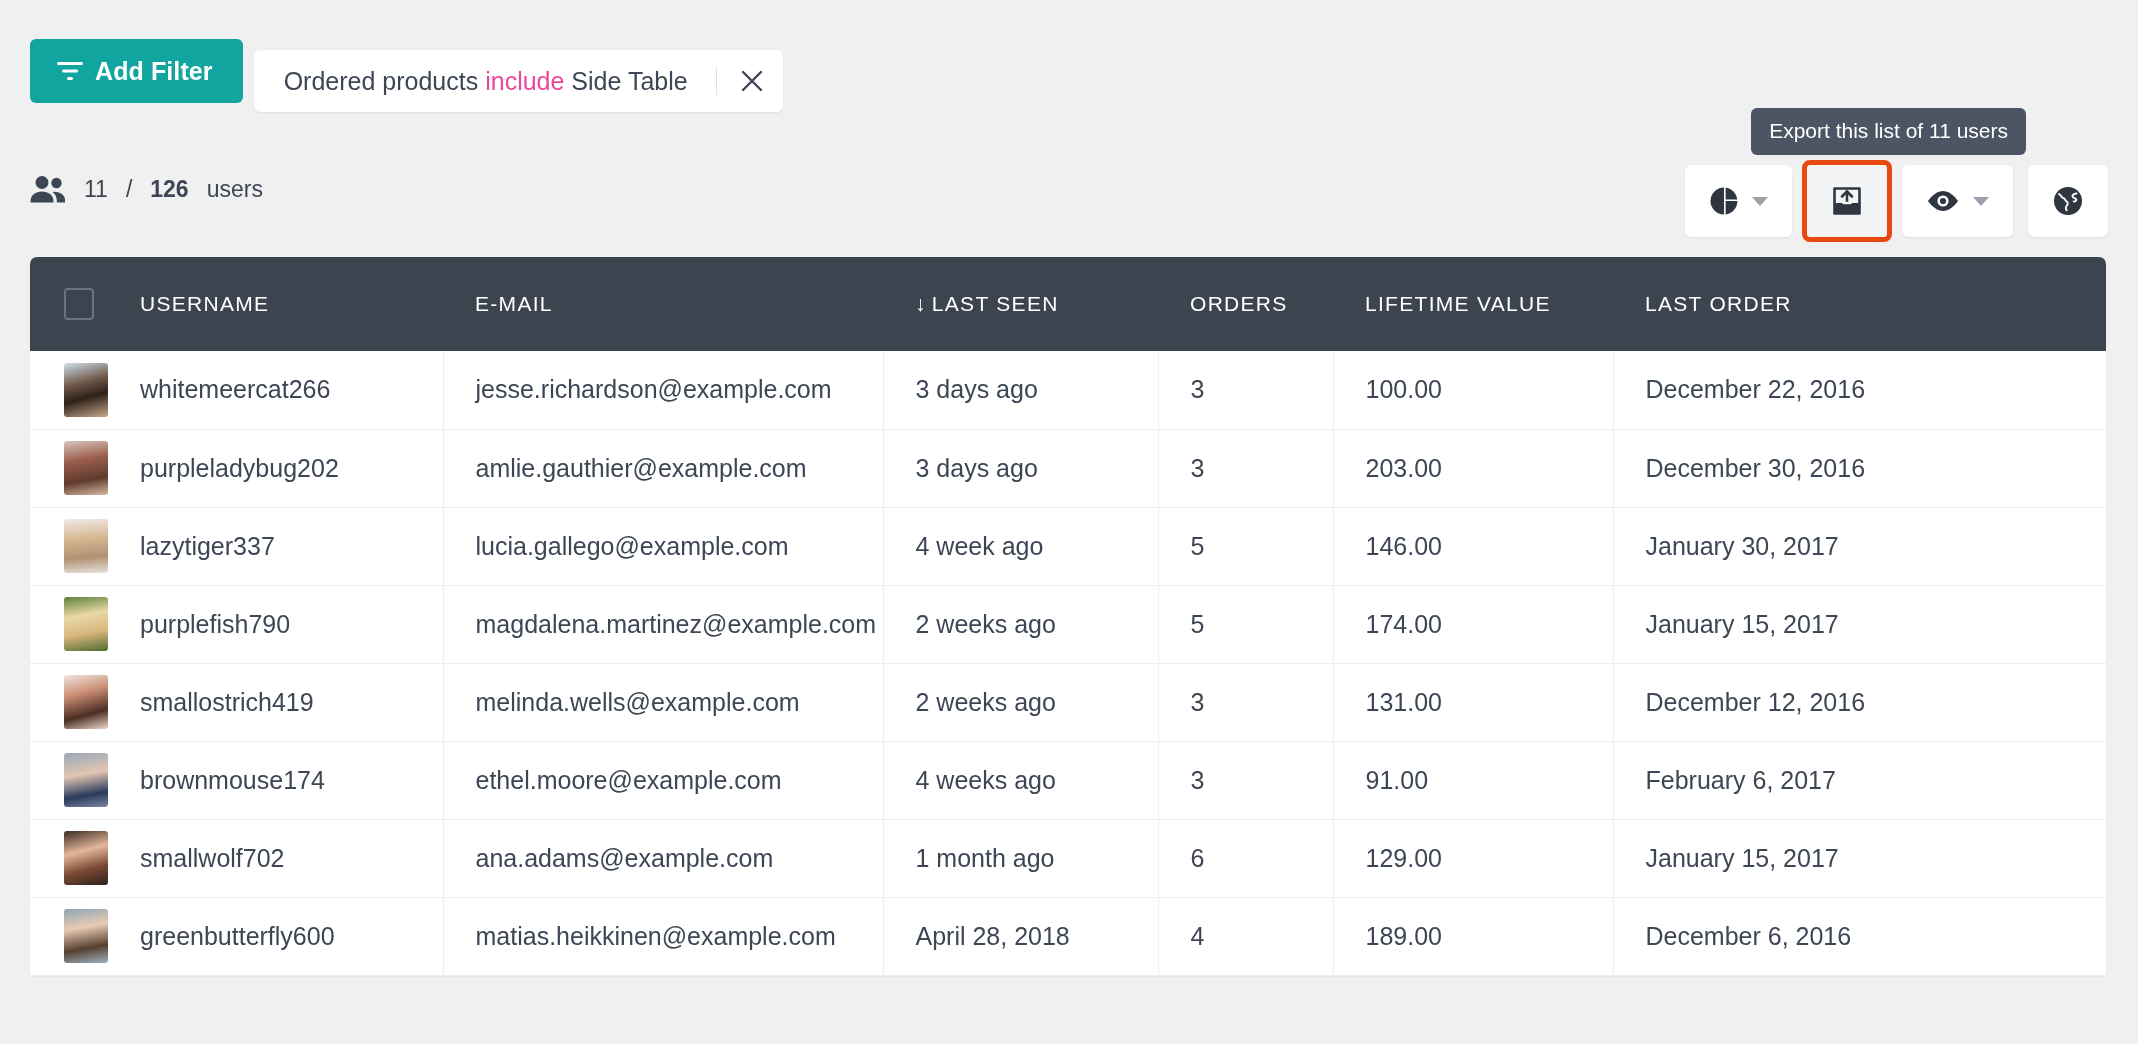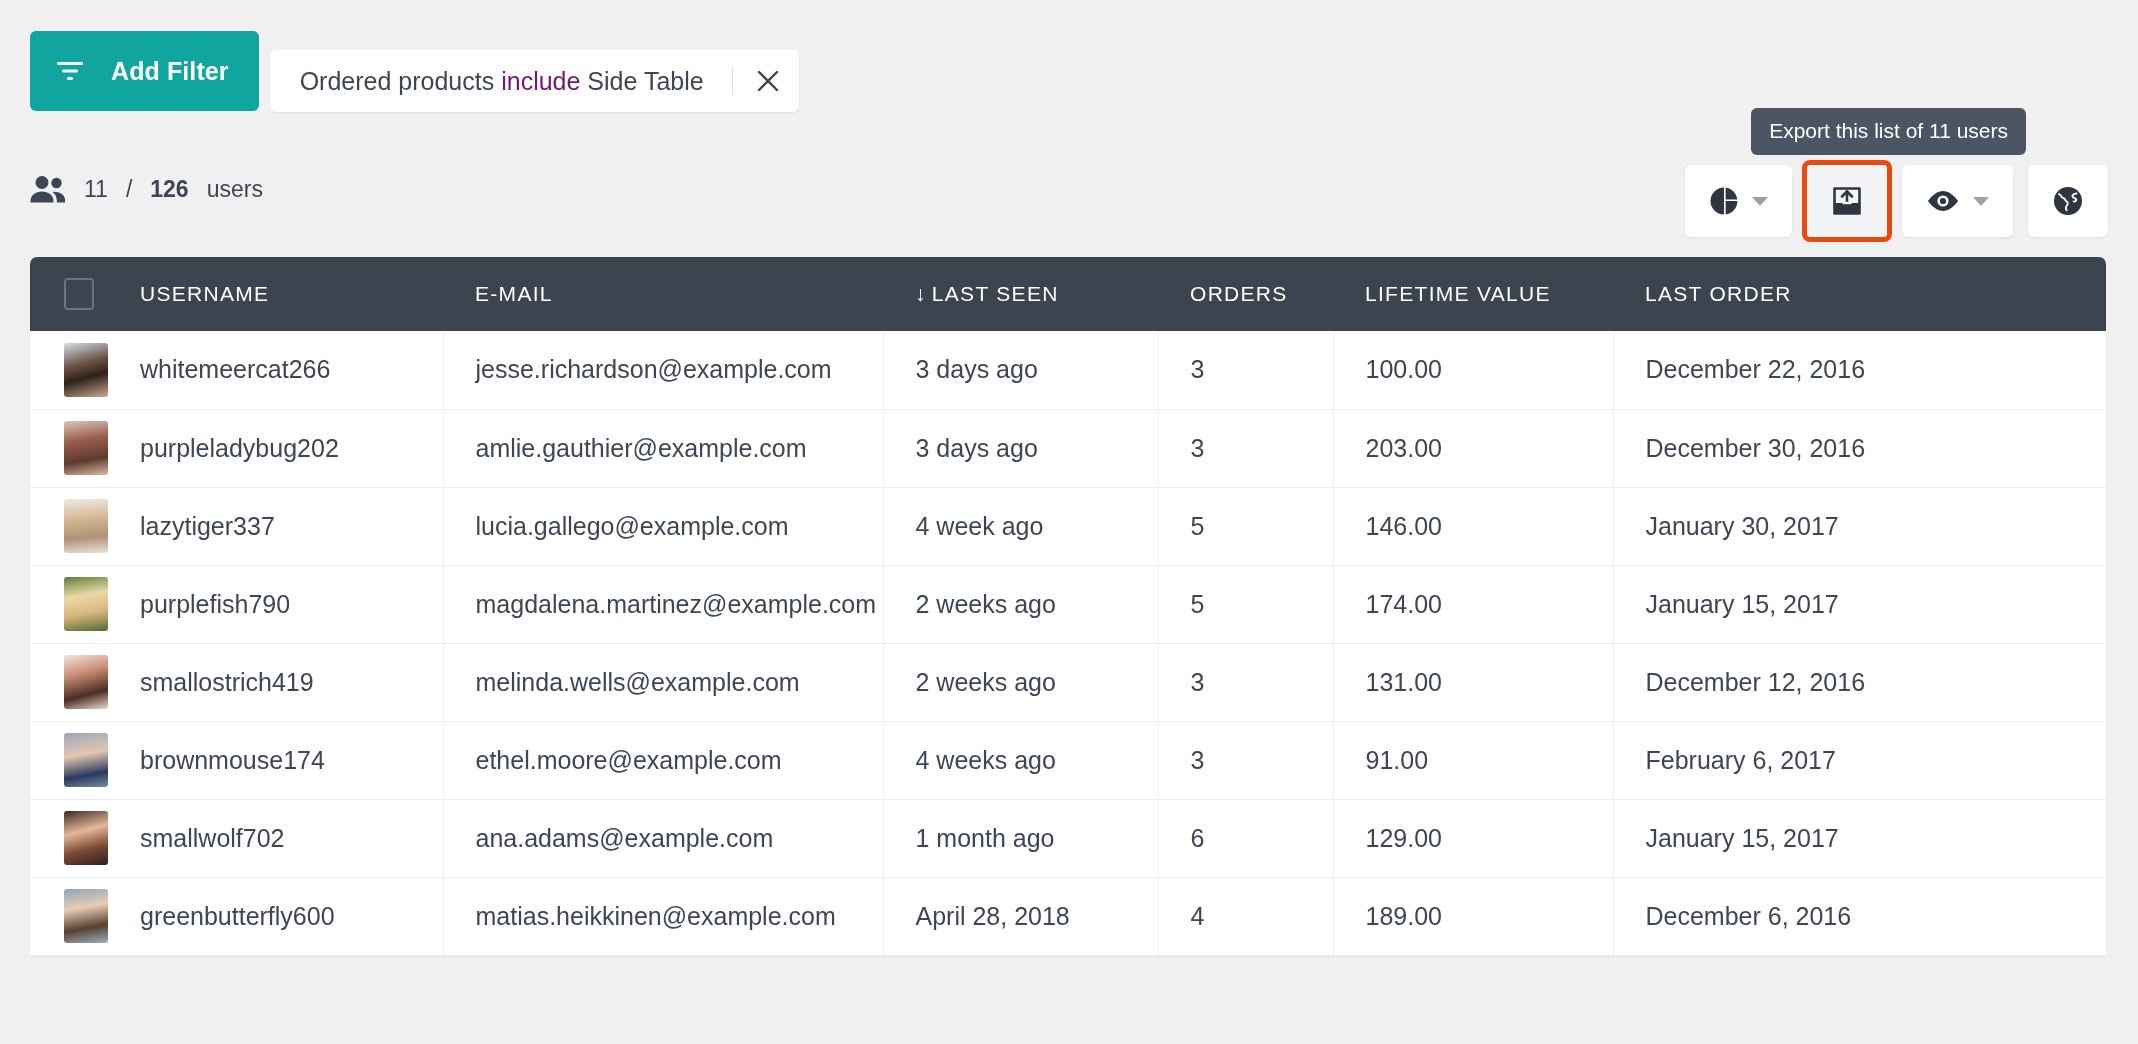--- a/index.html
+++ b/index.html
@@ -25,22 +25,22 @@
     left: 30px;
     top: 30px;
     display: flex;
     align-items: center;
     gap: 11px;
   }
 
   .add-filter-btn {
     display: flex;
     align-items: center;
-    gap: 28px;
-    height: 80px;
+    gap: 12px;
+    height: 64px;
     padding: 0 30px 0 27px;
     background: #11a5a0;
     border: none;
     border-radius: 6px;
     color: #ffffff;
     font-size: 25px;
     font-weight: bold;
     font-family: "Liberation Sans", sans-serif;
     letter-spacing: 0.1px;
     cursor: pointer;
@@ -53,21 +53,21 @@
     height: 62px;
     background: #ffffff;
     border-radius: 6px;
     padding: 0 0 0 30px;
     box-shadow: 0 1px 2px rgba(0,0,0,0.07);
     font-size: 25px;
     white-space: nowrap;
     margin-top: 20px;
   }
   .chip-text { color: #3d4654; }
-  .chip-op { color: #701a75; }
+  .chip-op { color: #ec4899; }
   .chip-divider {
     width: 1px;
     height: 28px;
     background: #dfe2e6;
     margin: 0 22px 0 28px;
   }
   .chip-close {
     display: flex;
     align-items: center;
     justify-content: center;
@@ -167,21 +167,21 @@
   table { width: 100%; border-collapse: collapse; table-layout: fixed; }
 
   thead th {
     background: #3c4450;
     color: #ffffff;
     font-size: 21px;
     font-weight: normal;
     font-family: "Liberation Sans Narrow", "Liberation Sans", sans-serif;
     letter-spacing: 1.3px;
     text-align: left;
-    height: 74px;
+    height: 94px;
     padding: 0;
     vertical-align: middle;
   }
   .col-check  { width: 78px; }
   .col-user   { width: 335px; }
   .col-email  { width: 440px; }
   .col-seen   { width: 275px; }
   .col-orders { width: 175px; }
   .col-ltv    { width: 280px; }
   .col-order  { width: 493px; }

